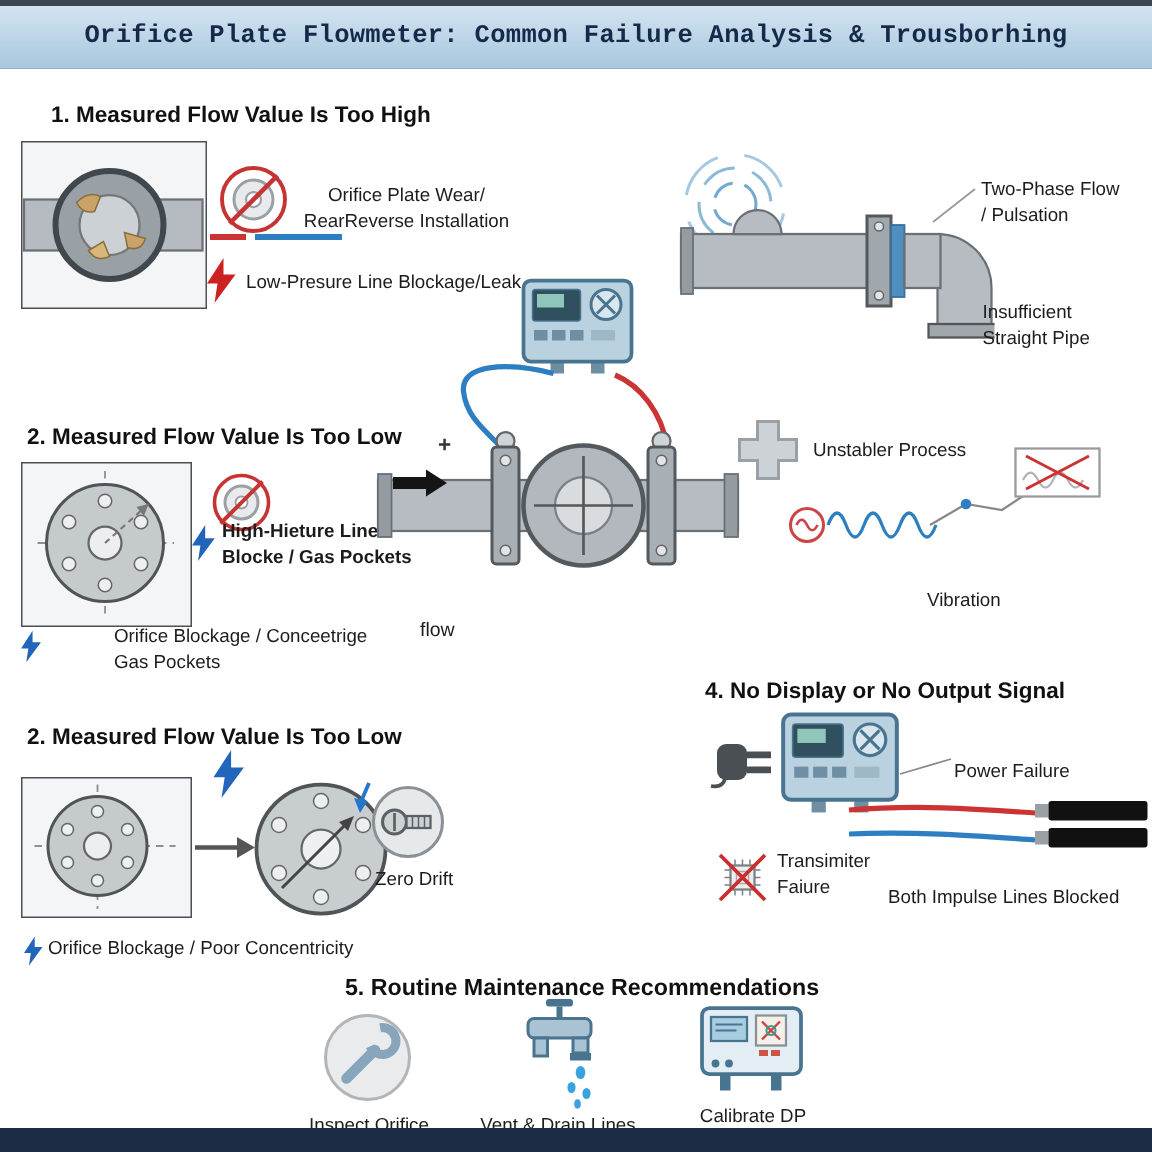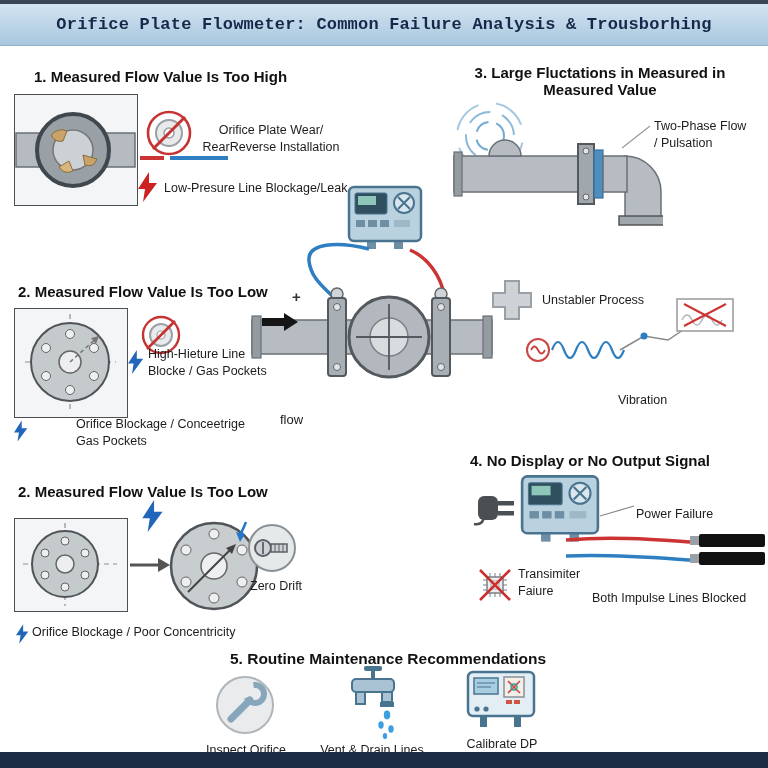--- a/index.html
+++ b/index.html
@@ -58,22 +58,20 @@
   <div class="abs lbl center" style="left:196px; top:122px; width:150px;">Orifice Plate Wear/
 RearReverse Installation</div>
 
   <div class="abs" style="left:138px; top:172px;">
     <svg width="20" height="30" viewBox="0 0 20 30">
         <polygon points="11,0 0,17 7,17 5,30 19,11 11,11" fill="#cc2222"></polygon>
       </svg>
   </div>
   <div class="abs lbl" style="left:164px; top:180px; width:210px;">Low-Presure Line Blockage/Leak</div>
 
-  <div class="abs ttl center" style="left:440px; top:64px; width:320px;">3. Large Fluctations in Measured in
-Measured Value</div>
 
   <div class="abs" style="left:452px; top:98px;">
     <svg width="76" height="76" viewBox="0 0 76 76">
       <circle cx="38" cy="38" r="14" fill="none" stroke="#5b9bc8" stroke-width="2" stroke-dasharray="16 8" opacity="0.85"></circle>
       <circle cx="38" cy="38" r="24" fill="none" stroke="#5b9bc8" stroke-width="2" stroke-dasharray="24 12" opacity="0.7" transform="rotate(40 38 38)"></circle>
       <circle cx="38" cy="38" r="33" fill="none" stroke="#5b9bc8" stroke-width="2" stroke-dasharray="34 18" opacity="0.55" transform="rotate(100 38 38)"></circle>
     </svg>
   </div>
 
   <div class="abs" style="left:448px; top:122px;">
@@ -91,20 +89,22 @@
     </svg>
   </div>
 
   <div class="abs" style="left:620px; top:120px;">
     <svg width="34" height="30" viewBox="0 0 34 30">
         <path d="M2,28 L30,6" stroke="#999" stroke-width="1.2" fill="none"></path>
       </svg>
   </div>
   <div class="abs lbl" style="left:654px; top:118px; width:108px;">Two-Phase Flow
 / Pulsation</div>
+  <div class="abs lbl" style="left:655px; top:200px; width:100px;">Insufficient
+Straight Pipe</div>
 
   <div class="abs ttl" style="left:18px; top:283px;">2. Measured Flow Value Is Too Low</div>
 
   <div class="abs box" style="left:14px; top:308px; width:114px; height:110px;">
     <svg width="111" height="107" viewBox="0 0 111 107">
       <line x1="55" y1="5" x2="55" y2="102" stroke="#8a9095" stroke-width="1.2" stroke-dasharray="5 4"></line>
       <line x1="10" y1="53" x2="101" y2="53" stroke="#8a9095" stroke-width="1.2" stroke-dasharray="5 4"></line>
       <circle cx="55" cy="53" r="39" fill="#c5cacd" stroke="#505458" stroke-width="2"></circle>
       <circle cx="55" cy="25" r="4.5" fill="#edeff0" stroke="#666"></circle>
       <circle cx="79" cy="39" r="4.5" fill="#edeff0" stroke="#666"></circle>
@@ -125,21 +125,21 @@
       <circle cx="21" cy="21" r="18" fill="none" stroke="#c63333" stroke-width="2.4"></circle>
       <line x1="7" y1="35" x2="35" y2="7" stroke="#c63333" stroke-width="2.6"></line>
     </svg>
   </div>
 
   <div class="abs" style="left:128px; top:350px;">
     <svg width="16" height="24" viewBox="0 0 20 30">
         <polygon points="11,0 0,17 7,17 5,30 19,11 11,11" fill="#2266bb"></polygon>
       </svg>
   </div>
-  <div class="abs lbl" style="left:148px; top:346px; width:155px;">High-Hieture Line
+  <div class="abs lbl" style="left:148px; top:346px; width:155px;font-weight:bold;">High-Hieture Line
 Blocke / Gas Pockets</div>
 
   <div class="abs" style="left:14px; top:420px;">
     <svg width="14" height="22" viewBox="0 0 20 30">
         <polygon points="11,0 0,17 7,17 5,30 19,11 11,11" fill="#2266bb"></polygon>
       </svg>
   </div>
   <div class="abs lbl" style="left:32px; top:416px; width:210px;margin-left:44px;">Orifice Blockage / Conceetrige
 Gas Pockets</div>
 

